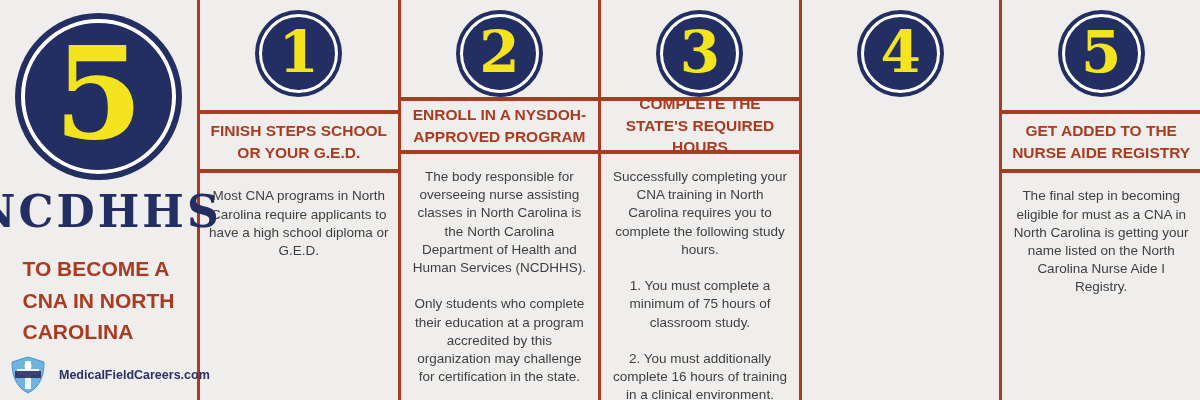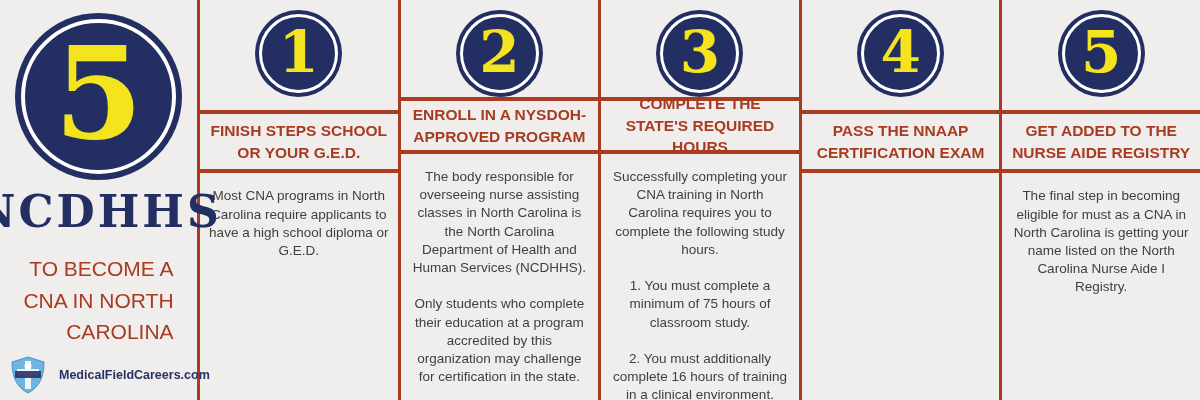--- a/index.html
+++ b/index.html
@@ -46,24 +46,24 @@
     font-family: "DejaVu Serif", serif;
     font-weight: 700;
     color: #232f62;
     font-size: 44px;
     letter-spacing: 3px;
     margin-top: 6px;
   }
   .sidebar-sub {
     margin-top: 16px;
     color: #a93b20;
-    font-weight: normal;
+    font-weight: bold;
     font-size: 21px;
     line-height: 1.5;
-    text-align: right;
+    text-align: left;
   }
   .logo-row {
     position: absolute;
     left: 10px; bottom: 6px;
     display: flex; align-items: center; gap: 13px;
   }
   .logo-row svg { display: block; }
   .logo-text {
     color: #2a3163;
     font-weight: bold;
@@ -188,21 +188,20 @@
       <p>2. You must additionally complete 16 hours of training in a clinical environment.</p>
     </div>
   </div>
 
   <div class="col">
     <div class="circle-area">
       <div class="step-circle">
         <div class="num">4</div>
       </div>
     </div>
-    <div class="title-band">PASS THE NNAAP CERTIFICATION EXAM</div>
   </div>
 
   <div class="col">
     <div class="circle-area">
       <div class="step-circle">
         <div class="num">5</div>
       </div>
     </div>
     <div class="title-band">GET ADDED TO THE NURSE AIDE REGISTRY</div>
     <div class="col-body">

